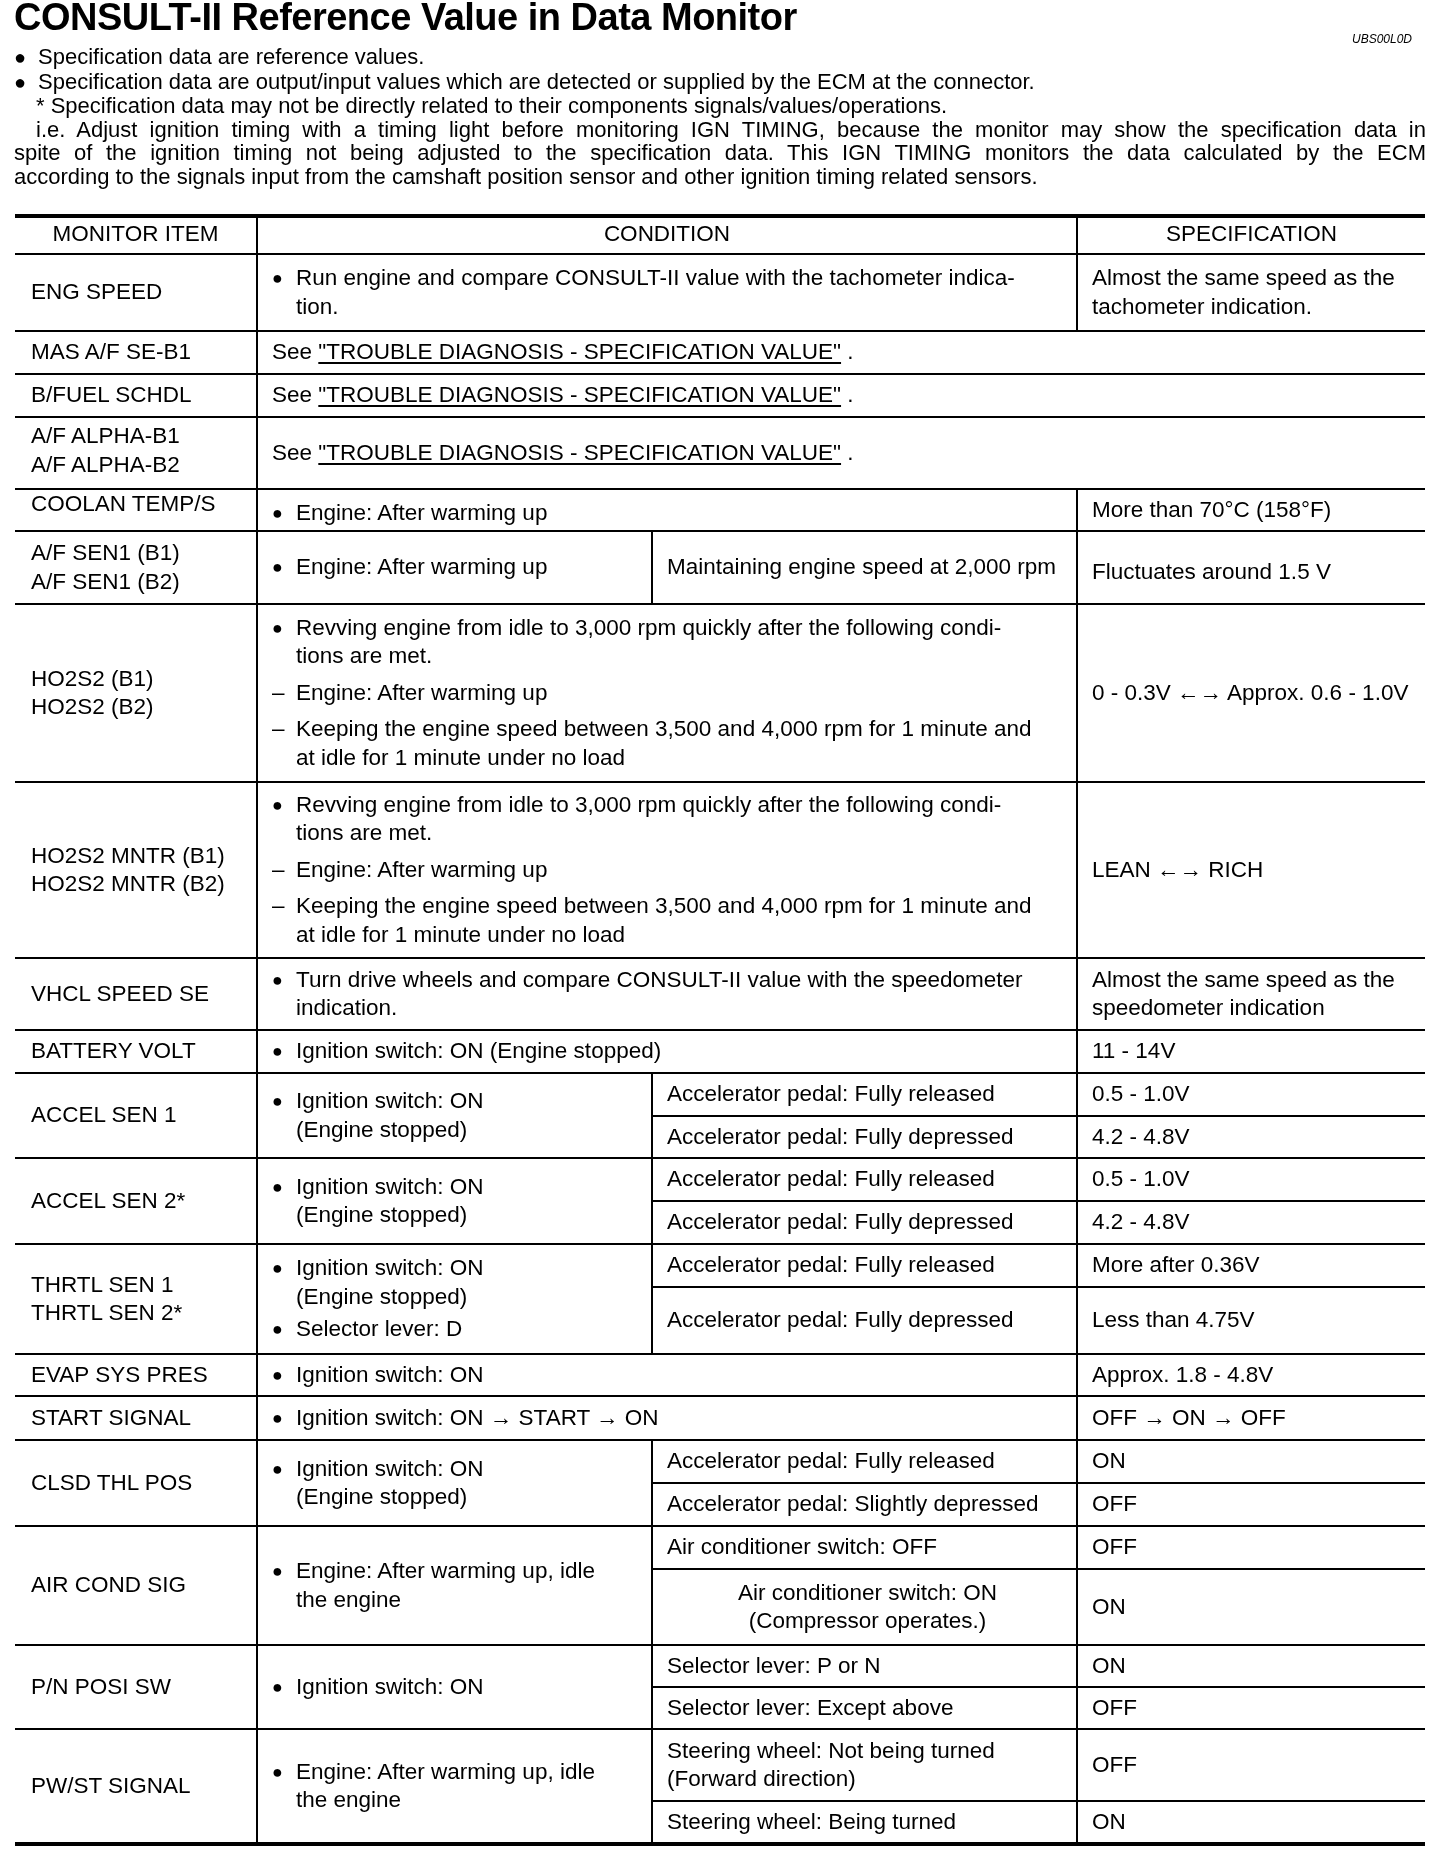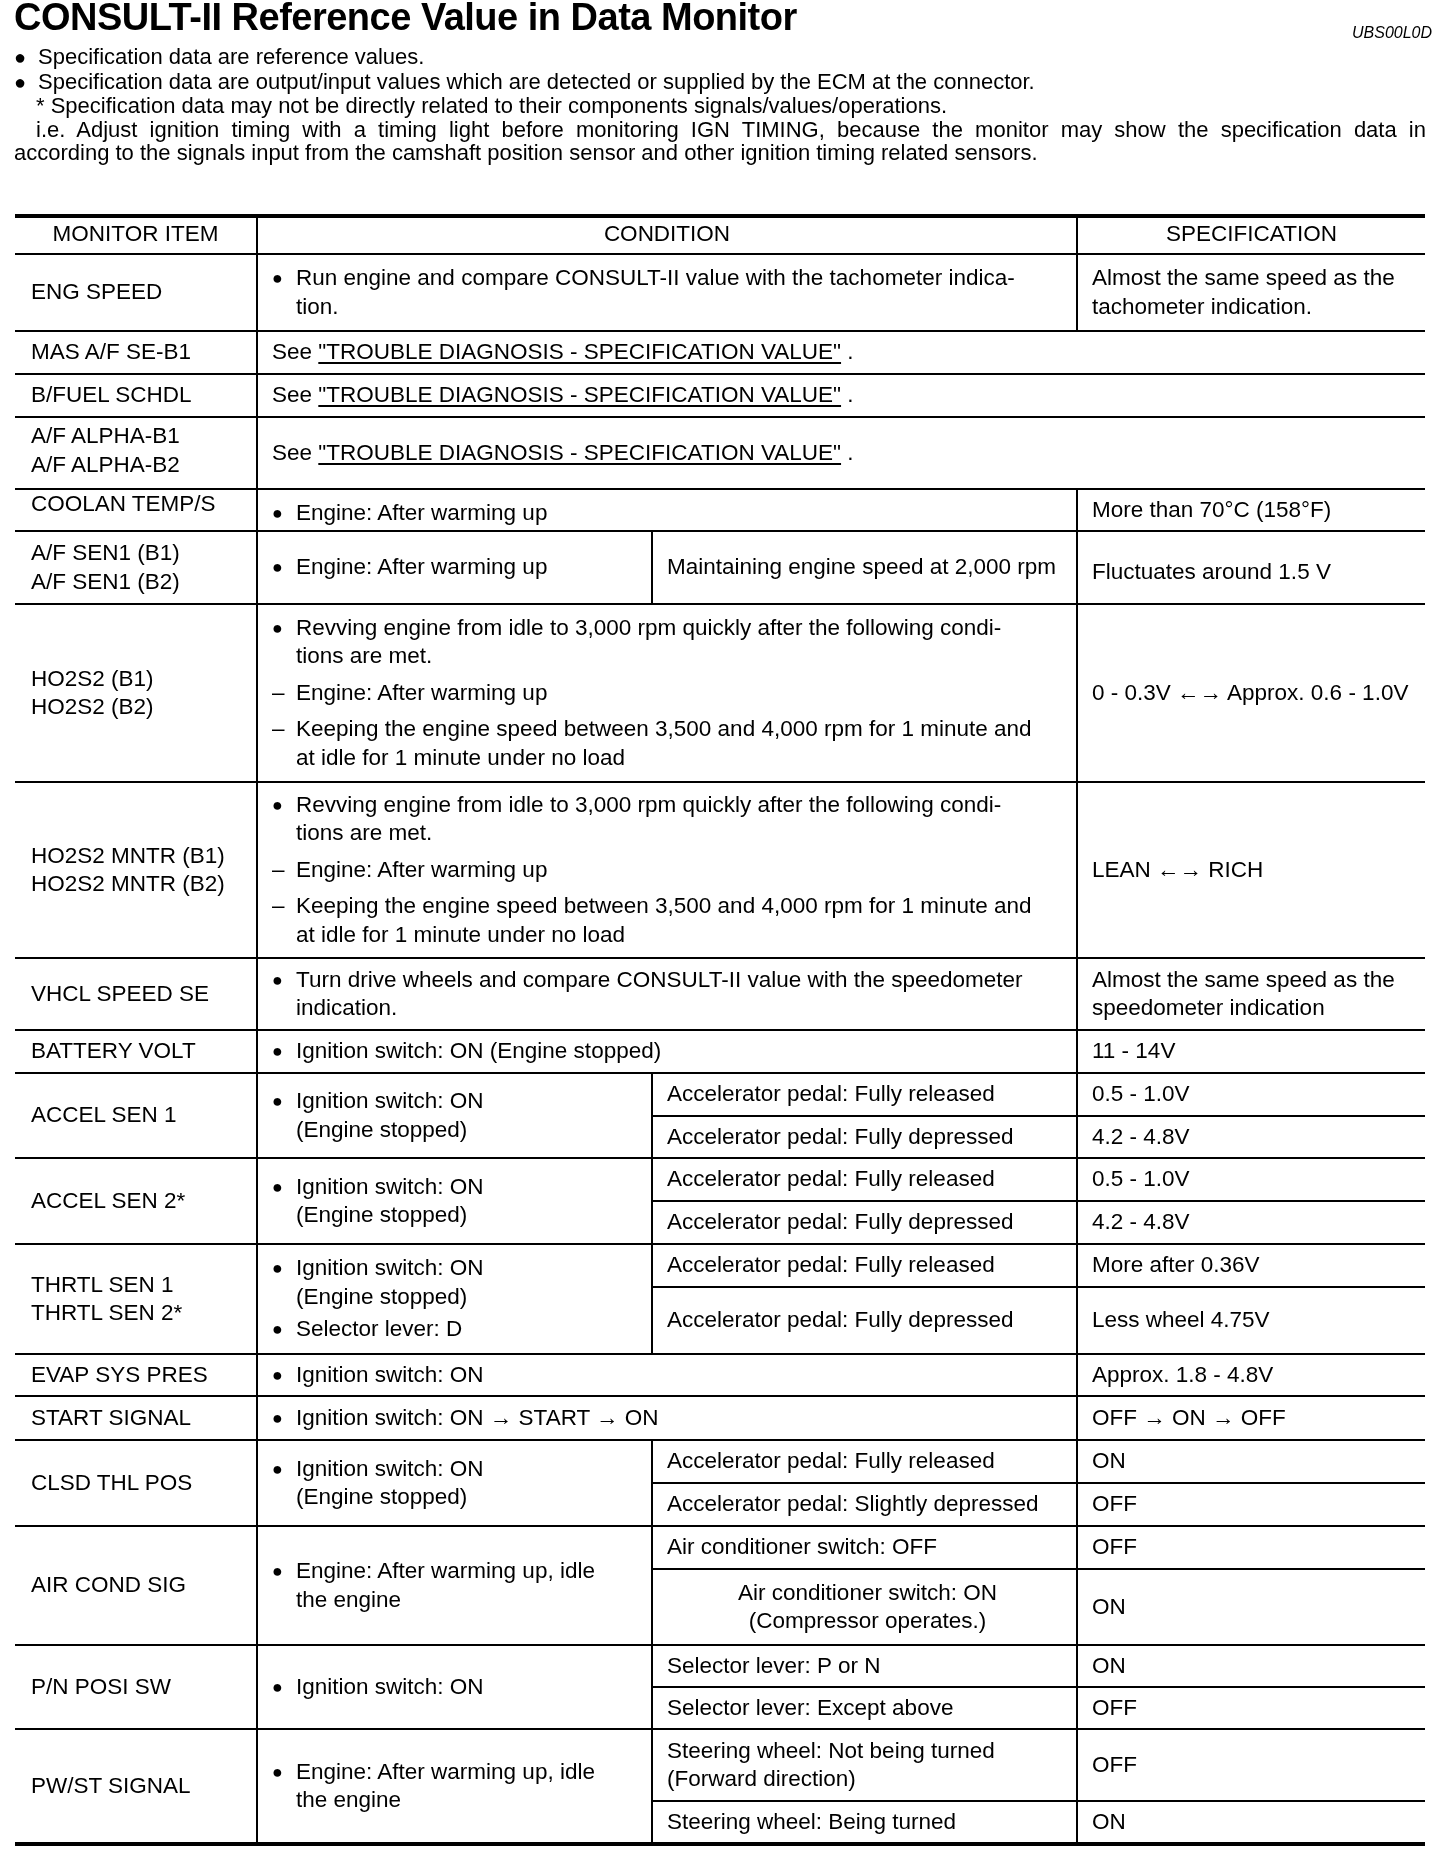--- a/index.html
+++ b/index.html
@@ -1,20 +1,20 @@
 <!DOCTYPE html>
 <html><head>
 <meta charset="utf-8">
 <style>
   html, body { margin:0; padding:0; background:#ffffff; }
   body { width:1440px; height:1866px; position:relative; overflow:hidden;
          font-family:"Liberation Sans", sans-serif; color:#000; }
   .abs { position:absolute; }
   #title { left:14px; top:-4px; font-size:38px; font-weight:bold; letter-spacing:-0.5px; white-space:nowrap; }
-  #doc-code { left:1352px; top:24px; font-size:16px; font-style:italic; white-space:nowrap; }
+  #doc-code { left:1352px; top:32px; font-size:12px; font-style:italic; white-space:nowrap; }
   .remarks { left:14px; top:45px; width:1412px; font-size:22px; line-height:23.6px; }
   .remarks .line { white-space:nowrap; }
   .remarks .bullet { display:inline-block; width:24px; font-size:20px; }
   .remarks .indent { padding-left:22px; }
   .remarks .just { text-align:justify; text-align-last:justify; white-space:normal; }
   .hline { position:absolute; background:#000; height:2px; }
   .hline.thick { height:4px; }
   .vline { position:absolute; background:#000; width:2px; }
   .cell { position:absolute; font-size:22.5px; line-height:28.5px; display:flex; align-items:center; box-sizing:border-box; }
   .cell.top { align-items:flex-start; }
@@ -35,20 +35,21 @@
 <body>
 
 <div id="title" class="abs">CONSULT-II Reference Value in Data Monitor</div>
 <div id="doc-code" class="abs">UBS00L0D</div>
 
 <div class="abs remarks">
   <div class="line"><span class="bullet">●</span><span>Specification data are reference values.</span></div>
   <div class="line"><span class="bullet">●</span><span>Specification data are output/input values which are detected or supplied by the ECM at the connector.</span></div>
   <div class="line indent">* Specification data may not be directly related to their components signals/values/operations.</div>
   <div class="line just" style="padding-left:22px">i.e. Adjust ignition timing with a timing light before monitoring IGN TIMING, because the monitor may show the specification data in</div>
+  <div class="line just">spite of the ignition timing not being adjusted to the specification data. This IGN TIMING monitors the data calculated by the ECM</div>
   <div class="line">according to the signals input from the camshaft position sensor and other ignition timing related sensors.</div>
 </div>
 
 <div>
   <div class="hline thick" style="left:15px;width:1410px;top:214px;"></div>
   <div class="hline" style="left:15px;width:1410px;top:253px;"></div>
   <div class="hline" style="left:15px;width:1410px;top:330px;"></div>
   <div class="hline" style="left:15px;width:1410px;top:373px;"></div>
   <div class="hline" style="left:15px;width:1410px;top:416px;"></div>
   <div class="hline" style="left:15px;width:1410px;top:488px;"></div>
@@ -257,21 +258,21 @@
       </span>
     </div>
   <div class="bl" style="margin-top:4px">
       <span class="mark">●</span>
       <span>Selector lever: D</span>
     </div>
 </div>
 <div class="cell c3" style="left:653px;width:423px;top:1245px;height:41px;">Accelerator pedal: Fully released</div>
 <div class="cell c4" style="top:1245px;height:41px;">More after 0.36V</div>
 <div class="cell c3" style="left:653px;width:423px;top:1288px;height:65px;">Accelerator pedal: Fully depressed</div>
-<div class="cell c4" style="top:1288px;height:65px;">Less wheel 4.75V</div>
+<div class="cell c4" style="top:1288px;height:65px;">Less than 4.75V</div>
 
 <div class="cell c1" style="top:1355px;height:40px;">EVAP SYS PRES</div>
 <div class="cell c2" style="left:258px;width:818px;top:1355px;height:40px;">
   <div class="bl">
       <span class="mark">●</span>
       <span>Ignition switch: ON</span>
     </div>
 </div>
 <div class="cell c4" style="top:1355px;height:40px;">Approx. 1.8 - 4.8V</div>
 

